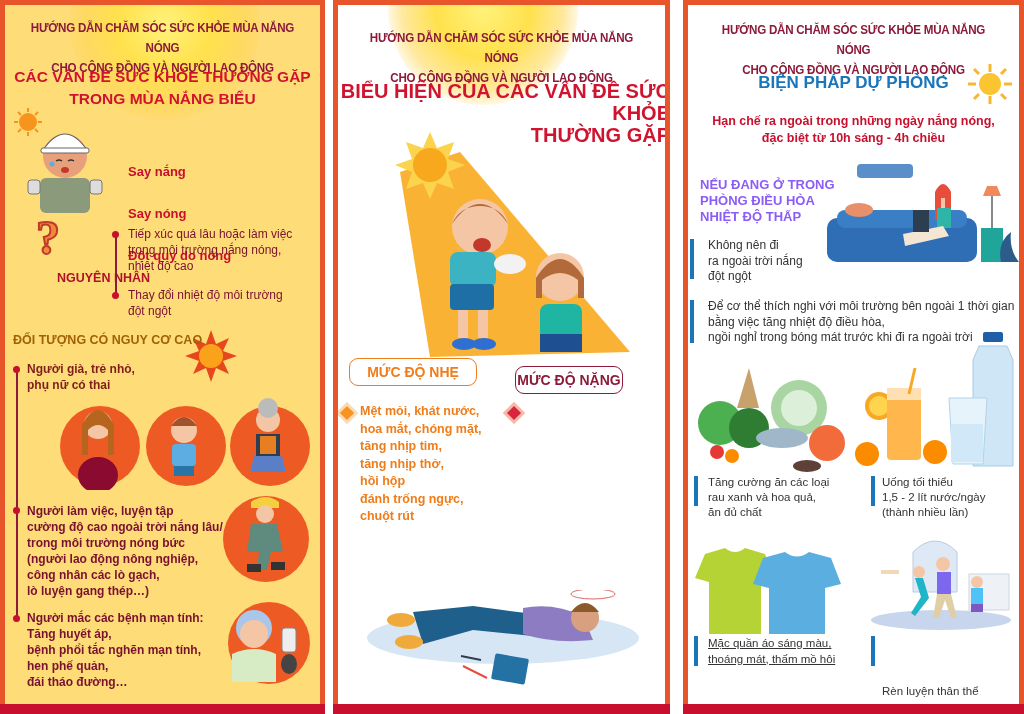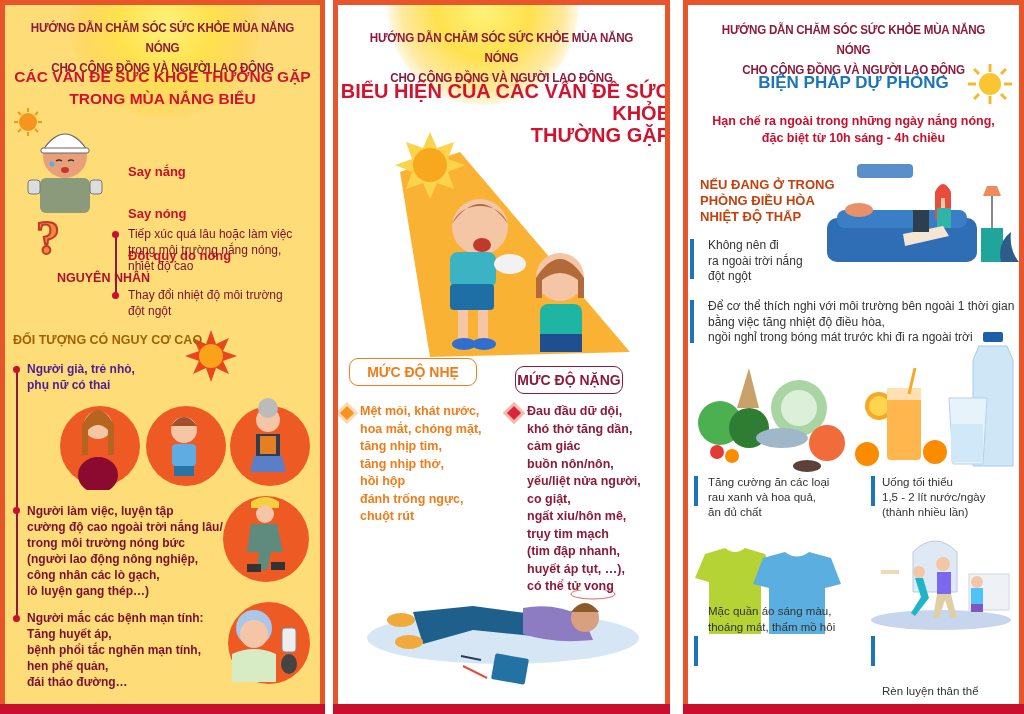--- a/index.html
+++ b/index.html
@@ -106,21 +106,21 @@
   <svg class="ill" style="left:185px; top:330px;" width="52" height="52" viewBox="0 0 52 52">
     <polygon points="26,0 31,14 44,8 38,21 52,26 38,31 44,44 31,38 26,52 21,38 8,44 14,31 0,26 14,21 8,8 21,14" fill="#e8471d"></polygon>
     <circle cx="26" cy="26" r="12" fill="#f9a21a"></circle>
   </svg>
 
   <div class="vline" style="left:16px; top:366px; height:255px;"></div>
   <div class="dot" style="left:13px; top:366px;"></div>
   <div class="dot" style="left:13px; top:507px;"></div>
   <div class="dot" style="left:13px; top:615px;"></div>
 
-  <div class="txt dark-red line-list" style="left:27px; top:361px; font-size:12px; line-height:16px; color:#4c1d95;">Người già, trẻ nhỏ,
+  <div class="txt dark-red line-list" style="left:27px; top:361px; font-size:12px; line-height:16px; color:#7f1d1d;">Người già, trẻ nhỏ,
 phụ nữ có thai</div>
 
   <div class="circle" style="left:60px; top:406px; width:80px; height:80px;"></div>
   <div class="circle" style="left:146px; top:406px; width:80px; height:80px;"></div>
   <div class="circle" style="left:230px; top:406px; width:80px; height:80px;"></div>
   <svg class="ill" style="left:60px; top:390px; z-index:2;" width="250" height="100" viewBox="0 0 250 100">
     <circle cx="38" cy="35" r="14" fill="#f5c6a5"></circle>
       <path d="M22 35 q16 -30 32 0 v30 h-6 v-25 q-10 -10 -20 0 v25 h-6z" fill="#b5651d"></path>
     <ellipse cx="38" cy="85" rx="20" ry="18" fill="#8b0a2f"></ellipse>
     <circle cx="124" cy="40" r="13" fill="#f5c6a5"></circle>
@@ -207,31 +207,20 @@
   <div class="diamond" style="left:9px; top:408px; background:#f7941d; box-shadow:0 0 0 3px #fcd9b6;"></div>
   <div class="txt orange line-list" style="left:27px; top:403px; font-size:12.5px; line-height:17.5px;">Mệt mỏi, khát nước,
 hoa mắt, chóng mặt,
 tăng nhịp tim,
 tăng nhịp thở,
 hồi hộp
 đánh trống ngực,
 chuột rút</div>
 
   <div class="diamond" style="left:176px; top:408px; background:#d7263d; box-shadow:0 0 0 3px #f9b9a9;"></div>
-  <div class="txt line-list" style="left:194px; top:403px; font-size:12.5px; line-height:17.5px; color:#8c1a3a;">Đau đầu dữ dội,
-khó thở tăng dần,
-cảm giác
-buồn nôn/nôn,
-yếu/liệt nửa người,
-co giật,
-ngất xỉu/hôn mê,
-trụy tim mạch
-(tim đập nhanh,
-huyết áp tụt, …),
-có thể tử vong</div>
 
   <svg class="ill" style="left:30px; top:590px;" width="280" height="110" viewBox="0 0 280 110">
     <ellipse cx="140" cy="48" rx="136" ry="26" fill="#d6e6f5"></ellipse>
     <path d="M50 22 l60 -6 l60 8 l0 22 l-60 -6 l-50 14z" fill="#1f5f8b"></path>
     <ellipse cx="38" cy="30" rx="14" ry="7" fill="#f0a93b"></ellipse>
       <ellipse cx="46" cy="52" rx="14" ry="7" fill="#f0a93b"></ellipse>
     <path d="M160 18 q30 -6 60 8 l10 24 q-40 4 -70 -6z" fill="#8e7cc3"></path>
     <circle cx="222" cy="28" r="14" fill="#d8a07f"></circle>
     <path d="M208 22 q14 -18 28 0" fill="#8b5a2b"></path>
     <ellipse cx="230" cy="4" rx="22" ry="5" fill="none" stroke="#e06666" stroke-width="1"></ellipse>
@@ -261,21 +250,21 @@
         <line x1="36" y1="30" x2="41" y2="35"></line>
       <line x1="41" y1="5" x2="36" y2="10"></line>
         <line x1="9" y1="35" x2="14" y2="30"></line>
     </g>
     <circle cx="25" cy="20" r="11" fill="#fbc531"></circle>
   </svg>
 
   <div class="txt line-list" style="left:0; right:0; top:113px; text-align:center; font-size:12.5px; line-height:17px; color:#c8102e;">Hạn chế ra ngoài trong những ngày nắng nóng,
 đặc biệt  từ 10h sáng - 4h chiều</div>
 
-  <div class="txt line-list" style="left:17px; top:177px; font-size:13px; line-height:16px; color:#c2410c;">NẾU ĐANG Ở TRONG
+  <div class="txt line-list" style="left:17px; top:177px; font-size:13px; line-height:16px; color:#8b5cf6;">NẾU ĐANG Ở TRONG
 PHÒNG ĐIỀU HÒA
 NHIỆT ĐỘ THẤP</div>
 
   <svg class="ill" style="left:140px; top:162px;" width="196" height="112" viewBox="0 0 196 112">
     <rect x="34" y="2" width="56" height="14" rx="4" fill="#5b8fc9"></rect>
     <rect x="4" y="56" width="150" height="44" rx="10" fill="#2f6db5"></rect>
     <rect x="14" y="48" width="130" height="18" rx="8" fill="#3a7fc6"></rect>
     <ellipse cx="36" cy="48" rx="14" ry="7" fill="#e8906a"></ellipse>
     <circle cx="120" cy="38" r="8" fill="#f5c6a5"></circle>
     <path d="M112 30 q8 -16 16 0 v28 h-6 v-22 h-4 v22 h-6z" fill="#e74c3c"></path>
@@ -346,21 +335,21 @@
       <path d="M54 46 l8 0 l6 20 l-14 18 l-4 -3 l10 -16z" fill="#1fb5c9"></path>
     <circle cx="82" cy="32" r="7" fill="#f5c6a5"></circle>
       <rect x="76" y="40" width="14" height="22" fill="#7b68ee"></rect>
     <path d="M76 62 h14 l6 24 h-6 l-6 -18 l-6 18 h-6z" fill="#e0cfa6"></path>
     <circle cx="116" cy="50" r="6" fill="#f5c6a5"></circle>
       <rect x="110" y="56" width="12" height="16" fill="#4fc3f7"></rect>
     <rect x="110" y="72" width="12" height="8" fill="#7e57c2"></rect>
   </svg>
 
   <div class="bluebar" style="left:11px; top:636px; height:30px;"></div>
-  <div class="txt plain line-list" style="left:25px; top:604px; font-size:11.5px; line-height:15.5px;">Mặc quần áo sáng màu,
+  <div class="txt plain line-list" style="left:25px; top:636px; font-size:11.5px; line-height:15.5px;text-decoration:underline;">Mặc quần áo sáng màu,
 thoáng mát, thấm mồ hôi</div>
 
   <div class="bluebar" style="left:188px; top:636px; height:30px;"></div>
   <div class="txt plain line-list" style="left:199px; top:636px; font-size:11.5px; line-height:15.5px;margin-top:48px;">Rèn luyện thân thể</div>
 
   <div class="frame"></div>
   <div class="bottom-bar"></div>
 </section>
 
 </body></html>

